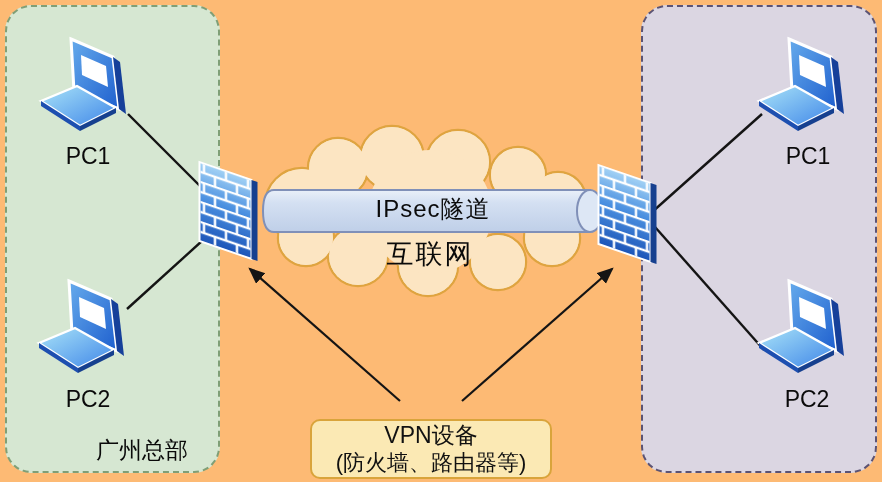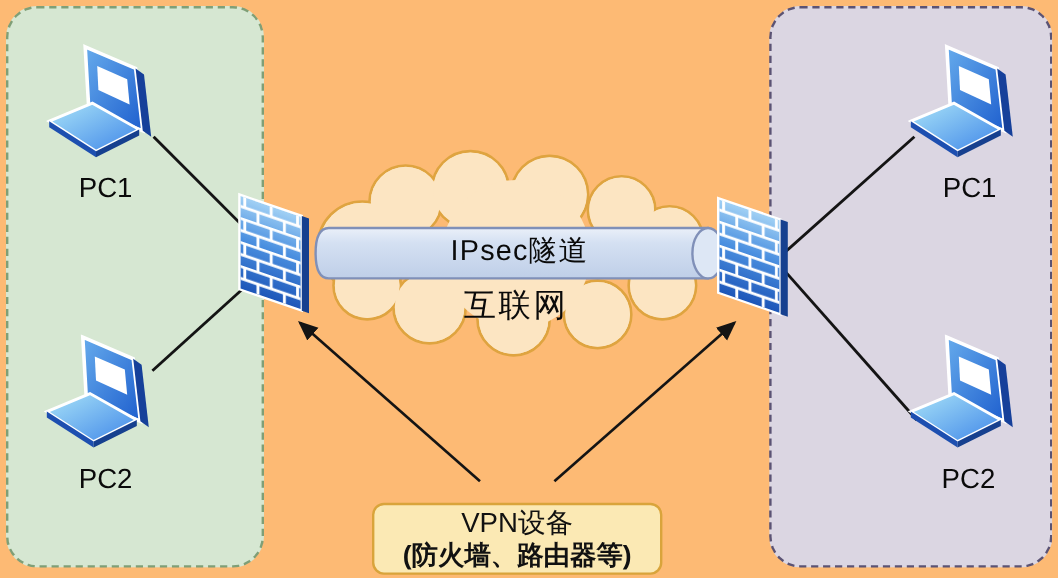--- a/index.html
+++ b/index.html
@@ -9,21 +9,21 @@
   #site-left{left:5px;width:215px;background:#d6e7d2;border-color:#7f9f77;}
   #site-right{left:641px;width:236px;background:#dbd6e2;border-color:#5b5374;}
   .pc-label{position:absolute;width:100px;text-align:center;font-size:23px;color:#0a0a0a;}
   .site-label{position:absolute;width:120px;text-align:center;font-size:23px;color:#0a0a0a;}
   #lines-overlay{position:absolute;left:0;top:0;width:882px;height:482px;pointer-events:none;}
   .icon-svg{position:absolute;}
   #tunnel-label{position:absolute;left:260px;top:190px;width:346px;height:38px;display:flex;align-items:center;justify-content:center;font-size:24px;color:#0a0a0a;letter-spacing:1px;}
   #cloud-label{position:absolute;left:360px;top:236px;width:140px;text-align:center;font-size:27px;color:#0a0a0a;letter-spacing:2px;}
   #vpn-note{position:absolute;left:310px;top:419px;width:242px;height:60px;background:#fbe9b4;border:2px solid #d9a43b;border-radius:10px;box-sizing:border-box;display:flex;flex-direction:column;align-items:center;justify-content:center;line-height:27px;}
   #vpn-note .l1{font-size:23px;}
-  #vpn-note .l2{font-size:22px;font-weight:bold;}
+  #vpn-note .l2{font-size:22px;}
 </style>
 </head>
 <body>
 
 <div id="canvas">
 
   <svg width="0" height="0" style="position:absolute" aria-hidden="true">
     <defs>
       <linearGradient id="fwGrad" x1="0" y1="0" x2="0" y2="1">
         <stop offset="0" stop-color="#a3d2f5"></stop>
@@ -150,20 +150,21 @@
       <rect x="2.5" y="2.5" width="50" height="77" fill="url(#mortar)"></rect>
       <rect x="53.5" y="1.5" width="6" height="79" fill="#16408f"></rect>
     </g>
   </svg>
 
   <div class="pc-label" style="left:38px;top:143px">PC1</div>
   <div class="pc-label" style="left:38px;top:386px">PC2</div>
   <div class="pc-label" style="left:758px;top:143px">PC1</div>
   <div class="pc-label" style="left:757px;top:386px">PC2</div>
 
+  <div class="site-label" style="left:82px;top:435px">广州总部</div>
 
   <div id="cloud-label">互联网</div>
   <div id="tunnel-label">IPsec隧道</div>
 
   <div id="vpn-note">
     <div class="l1">VPN设备</div>
     <div class="l2">(防火墙、路由器等)</div>
   </div>
 
 </div>

